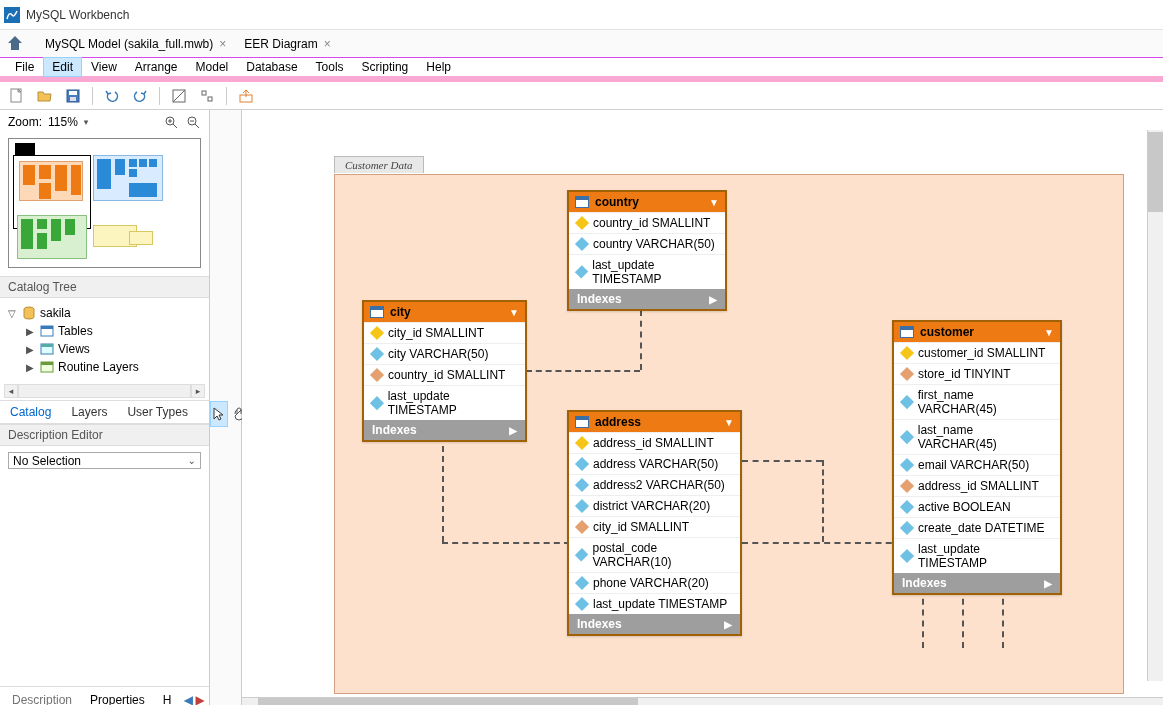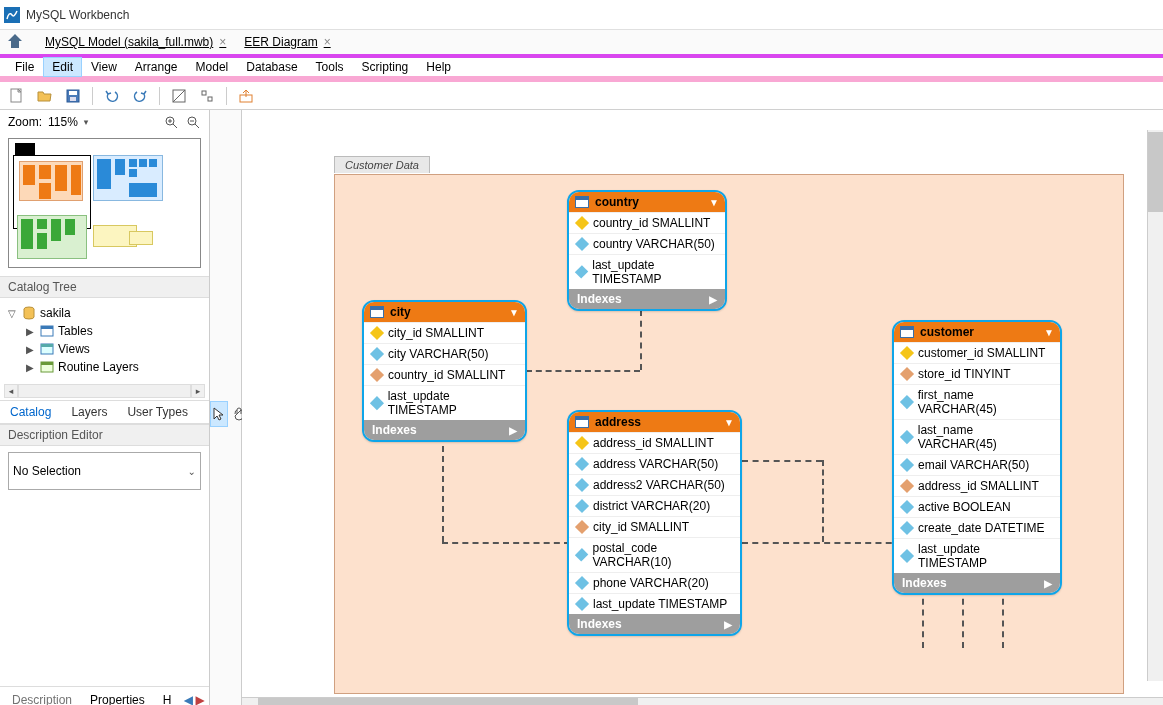--- a/index.html
+++ b/index.html
@@ -4,21 +4,21 @@
 <style>
 * { box-sizing: border-box; margin: 0; padding: 0; font-family: "Segoe UI", Tahoma, sans-serif; font-size: 12px; }
 body { background: #fff; width: 1163px; height: 705px; overflow: hidden; position: relative; }
 
 
 .titlebar { height: 30px; background: #fff; display: flex; align-items: center; padding: 0 4px; border-bottom: 1px solid #e0e0e0; }
 .titlebar .app-icon { width: 16px; height: 16px; background: #1a6fb5; margin-right: 6px; display: flex; align-items: center; justify-content: center; color: #fff; font-size: 9px; }
 .titlebar .title { color: #333; }
 
 
-.tabstrip { height: 28px; display: flex; align-items: center; padding: 0 6px; border-bottom: 4px solid #d946ef; background: #fafafa; text-decoration: underline; }
+.tabstrip { height: 28px; display: flex; align-items: center; padding: 0 6px; border-bottom: 1px solid #d946ef; background: #fafafa; }
 .tabstrip .home-icon { width: 20px; height: 20px; margin-right: 10px; }
 .tab { padding: 4px 8px; display: flex; align-items: center; gap: 6px; border: 1px solid transparent; }
 .tab .close { color: #888; cursor: pointer; }
 
 
 .menubar { height: 24px; display: flex; align-items: center; padding: 0 6px; border-bottom: 6px solid #f9a8d4; }
 .menubar .item { padding: 3px 9px; cursor: pointer; }
 .menubar .item.highlight { background: #cce8ff; border: 1px solid #99d1ff; padding: 2px 8px; }
 
 
@@ -49,21 +49,21 @@
 
 .sidebar-scroll { display: flex; align-items: center; padding: 2px 4px; }
 .sidebar-scroll .track { flex: 1; height: 14px; background: #f0f0f0; border: 1px solid #ddd; }
 .sidebar-scroll .abtn { width: 14px; height: 14px; display:flex; align-items:center; justify-content:center; color:#555; font-size:9px; border:1px solid #ddd; background:#f0f0f0;}
 
 .side-tabs { display: flex; border-top: 1px solid #ddd; border-bottom: 1px solid #ddd; }
 .side-tabs .stab { padding: 4px 10px; cursor: pointer; color: #333; }
 .side-tabs .stab.active { color: #0066cc; }
 
 .desc-body { padding: 6px 8px; }
-.desc-select { width: 100%; height: 38px; border: 1px solid #aaa; background: #fff; padding: 0 4px; display:flex; align-items:center; justify-content:space-between; }
+.desc-select { width: 100%; height: 17px; border: 1px solid #aaa; background: #fff; padding: 0 4px; display:flex; align-items:center; justify-content:space-between; }
 .desc-select .chev { font-size: 10px; color:#555; }
 
 .bottom-tabs { margin-top: auto; display: flex; align-items: center; border-top: 1px solid #ddd; padding: 2px 4px; gap: 2px; }
 .bottom-tabs .btab { padding: 4px 8px; cursor: pointer; }
 .bottom-tabs .btab.active { color: #737373; }
 .bottom-tabs .navbtn { width: 16px; height: 16px; display:flex; align-items:center; justify-content:center; cursor:pointer; }
 
 
 .palette { width: 32px; border-right: 1px solid #ccc; background: #fafafa; display: flex; flex-direction: row; align-items: center; padding-top: 4px; gap: 2px; }
 .palette .pbtn { width: 26px; height: 26px; display: flex; align-items: center; justify-content: center; cursor: pointer; border: 1px solid transparent; }
@@ -73,21 +73,21 @@
 
 
 .diagram-wrap { flex: 1; display: flex; flex-direction: column; position: relative; }
 .diagram-title { background: #0b85e6; color: #fff; padding: 2px 8px; font-size: 12px; }
 .canvas-outer { flex: 1; position: relative; overflow: hidden; background: #fff; }
 .canvas { position: absolute; left: 0; top: 0; width: 1200px; height: 700px; }
 .region { position: absolute; background: #fde1cd; border: 1px solid #d0a080; }
 .region-label { position: absolute; background: #e8e8e8; border: 1px solid #bbb; border-bottom: none; padding: 2px 10px; font-style: italic; color: #444; font-size: 11px; }
 
 
-.entity { position: absolute; border: 2px solid #0ea5e9; border-radius: 12px; background: #fff; overflow: hidden; box-shadow: 0 1px 2px rgba(0,0,0,.15); }
+.entity { position: absolute; border: 2px solid #a16207; border-radius: 0; background: #fff; overflow: hidden; box-shadow: 0 1px 2px rgba(0,0,0,.15); }
 .entity .ehdr { background: #ee7a14; color: #000; font-weight: bold; padding: 3px 6px; display: flex; align-items: center; gap: 6px; }
 .entity .ehdr .eicon { width: 14px; height: 12px; background: #fff; border: 1px solid #3a6fa8; display:inline-block; position:relative; }
 .entity .ehdr .eicon::before { content:''; position:absolute; left:0; right:0; top:0; height:3px; background:#3a6fa8; }
 .entity .ehdr .tri { margin-left: auto; color: #fff; font-size: 10px; }
 .entity .erow { padding: 3px 8px; display: flex; align-items: center; gap: 6px; border-top: 1px solid #eee; font-size: 11.5px; }
 .entity .erow .ricon { width: 10px; height: 10px; display:inline-block; }
 .entity .erow .ricon.pk { background: #f5c518; transform: rotate(45deg); }
 .entity .erow .ricon.col { background: #6ec1e4; transform: rotate(45deg); }
 .entity .erow .ricon.fk { background: #e4a06e; transform: rotate(45deg); }
 .entity .eidx { background: #9e9e9e; color: #fff; padding: 3px 8px; display: flex; align-items: center; justify-content: space-between; font-weight: bold; font-size: 11.5px; }
@@ -409,21 +409,21 @@
           <path d="M14 3 L16 6 L14 9" fill="none" stroke="#555"></path>
           <path d="M2 4 L6 8 M2 8 L6 4" stroke="#555"></path>
         </svg>
       </span>
     <span class="rel-label">1:n</span>
   </div>
 
   <div class="diagram-wrap">
     <div class="canvas-outer">
       <div class="canvas">
-        <div class="region-label" style="left:92px;top:46px;">Customer Data</div>
+        <div class="region-label" style="left:92px;top:46px;font-family:Liberation Serif, serif;">Customer Data</div>
         <div class="region" style="left:92px;top:64px;width:790px;height:520px;"></div>
 
         <div class="rel-line-v" style="left:398px;top:200px;height:60px;"></div>
         <div class="rel-line" style="left:284px;top:260px;width:114px;"></div>
         <div class="rel-line-v" style="left:200px;top:336px;height:96px;"></div>
         <div class="rel-line" style="left:200px;top:432px;width:128px;"></div>
         <div class="rel-line" style="left:500px;top:432px;width:160px;"></div>
         <div class="rel-line" style="left:500px;top:350px;width:80px;"></div>
         <div class="rel-line-v" style="left:580px;top:350px;height:82px;"></div>
         <div class="rel-line-v" style="left:680px;top:478px;height:60px;"></div>

